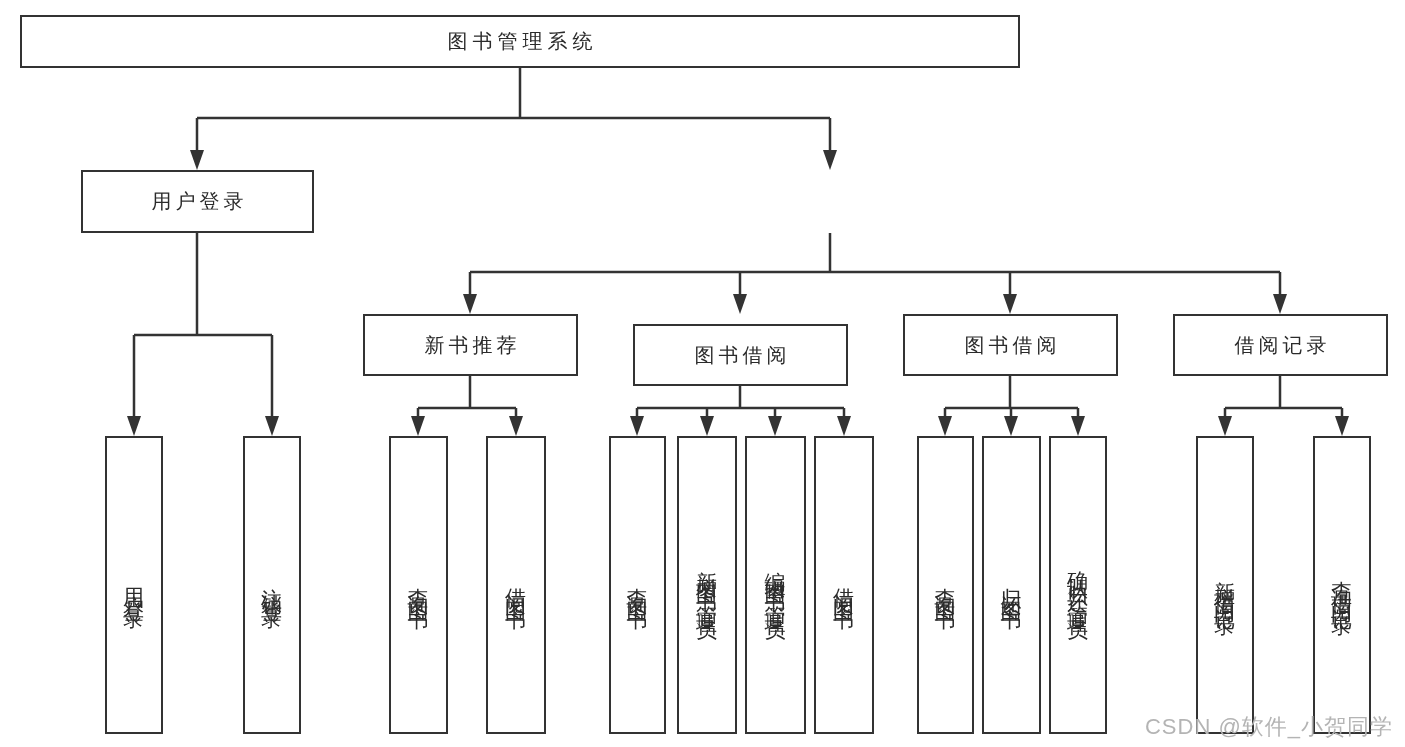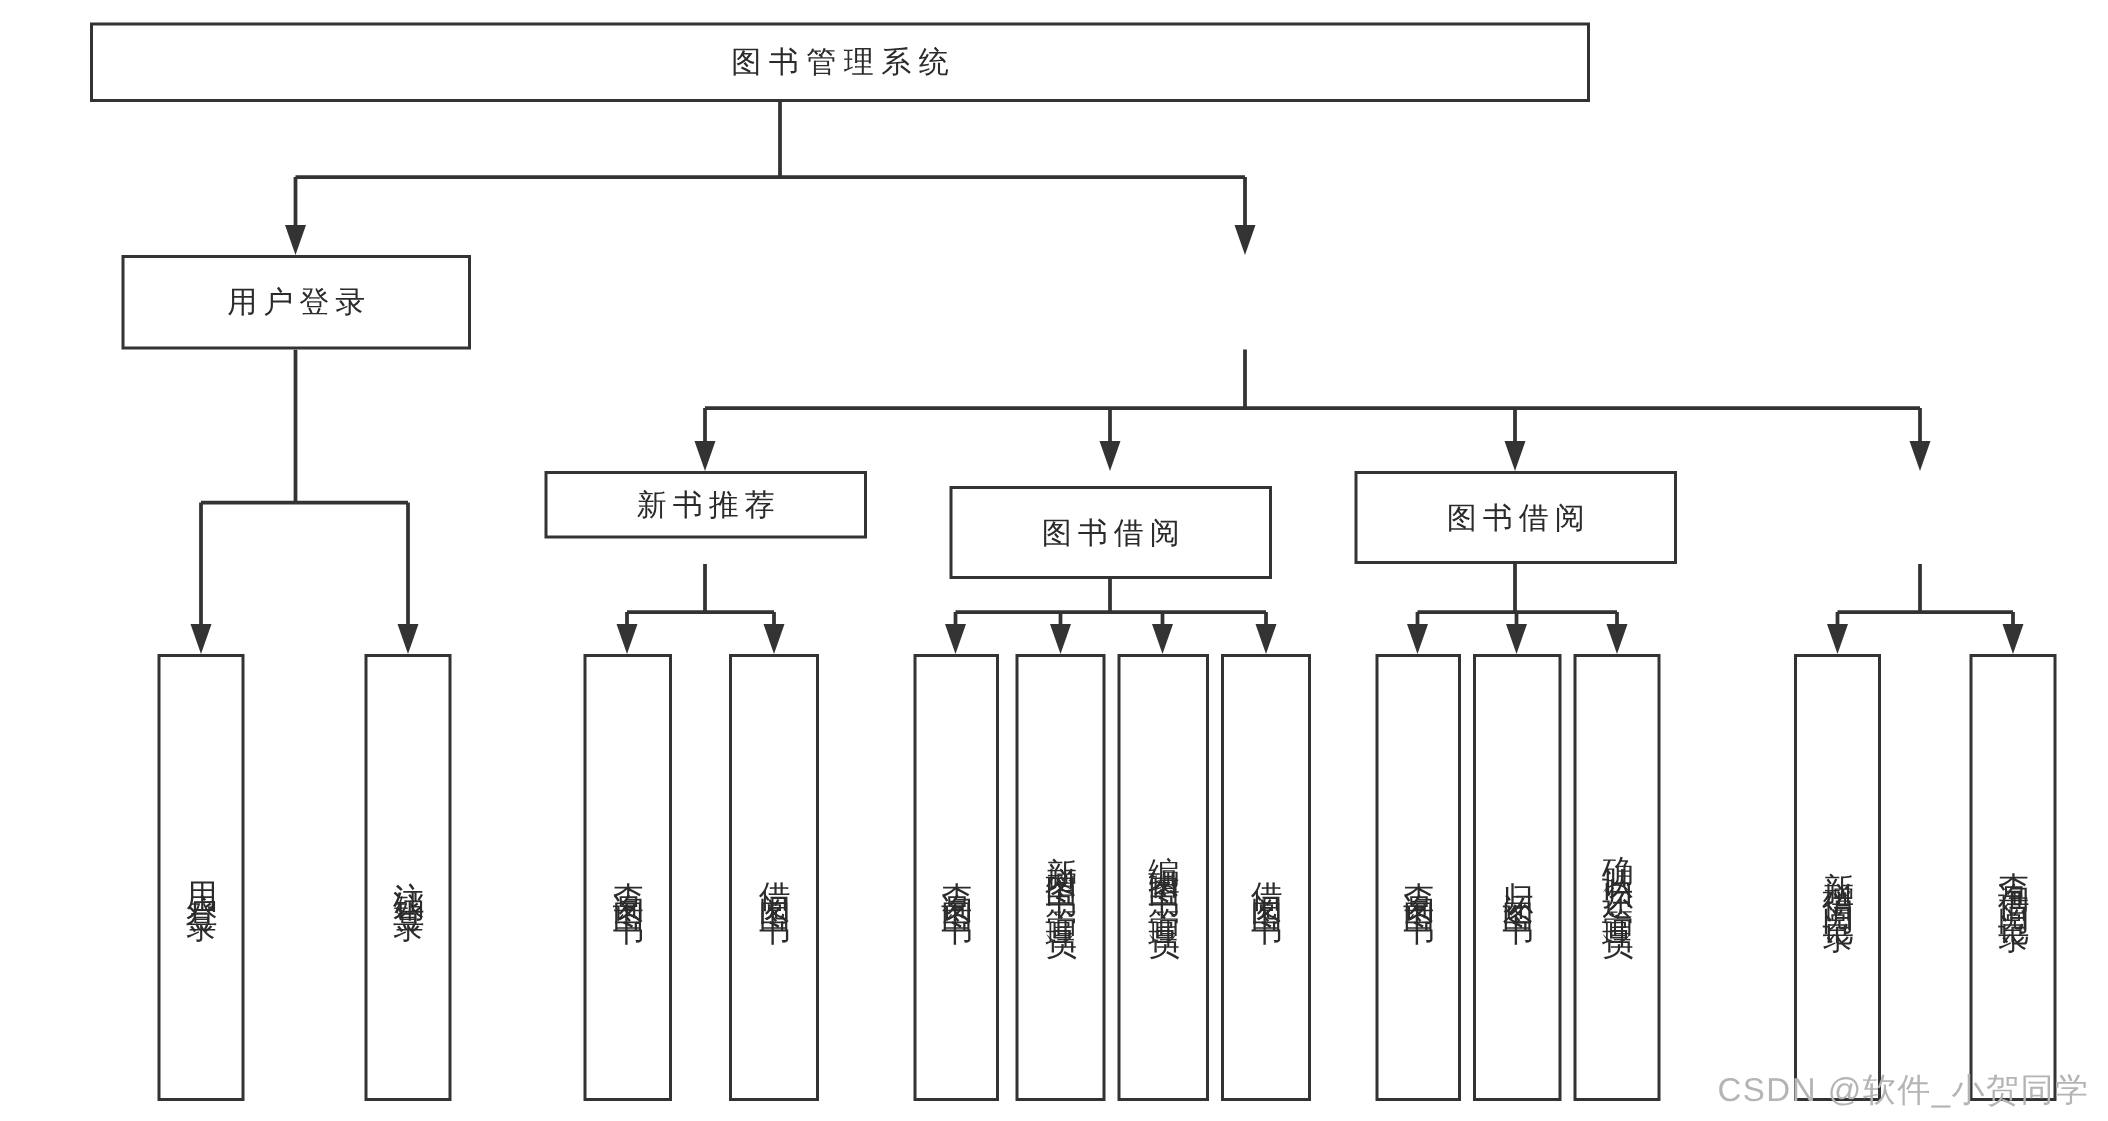--- a/index.html
+++ b/index.html
@@ -23,41 +23,41 @@
   .box{
     position:absolute;
     box-sizing:border-box;
     border:2.5px solid var(--box-border);
     background:var(--background);
     color:var(--text);
     display:flex;align-items:center;justify-content:center;
     z-index:2;
   }
   .box.h{font-size:20px;letter-spacing:4px;text-indent:4px;white-space:nowrap;}
-  .box.title{font-size:20px;letter-spacing:5px;text-indent:5px;margin-left:40px;}
+  .box.title{font-size:20px;letter-spacing:5px;text-indent:5px;}
   .box.v{
     writing-mode:vertical-rl;
     font-size:21px;
     letter-spacing:7px;
     line-height:1;
   }
   .watermark{
     position:absolute;
     right:12px;bottom:5px;
     z-index:3;
     color:var(--watermark);
     font-size:22px;
     letter-spacing:1px;
     white-space:nowrap;
   }
   
   #n-root {left:20px; top:15px; width:1000px;height:53px;}
   #n-login{left:81px; top:170px;width:233px; height:63px;}
   #n-mgmt {left:712px;top:170px;width:235px; height:63px;}
-  #n-rec  {left:363px;top:314px;width:215px; height:45px;}
+  #n-rec  {left:363px;top:314px;width:215px; height:62px;}
   #n-bor  {left:633px;top:324px;width:215px; height:62px;}
   #n-cur  {left:903px;top:314px;width:215px; height:62px;}
   #n-his  {left:1173px;top:314px;width:215px;height:62px;}
   .leaf   {top:436px;height:298px;width:58px;}
   #l-login1{left:105px;}  #l-login2{left:243px;}
   #l-rec1 {left:389px;width:59px;} #l-rec2{left:486px;width:60px;}
   #l-bor1 {left:609px;width:57px;} #l-bor2{left:677px;width:60px;}
   #l-bor3 {left:745px;width:61px;} #l-bor4{left:814px;width:60px;}
   #l-cur1 {left:917px;width:57px;} #l-cur2{left:982px;width:59px;}
   #l-cur3 {left:1049px;}
@@ -104,20 +104,21 @@
     <polygon class="ah" points="1335,416 1349,416 1342,436"></polygon>
   </svg>
 
   <div id="n-root" class="box h title">图书管理系统</div>
 
   <div id="n-login" class="box h">用户登录</div>
 
   <div id="n-rec" class="box h">新书推荐</div>
   <div id="n-bor" class="box h">图书借阅</div>
   <div id="n-cur" class="box h">图书借阅</div>
+  <div id="n-his" class="box h">借阅记录</div>
 
   <div id="l-login1" class="box v leaf">用户登录</div>
   <div id="l-login2" class="box v leaf">注销登录</div>
 
   <div id="l-rec1" class="box v leaf">查询图书</div>
   <div id="l-rec2" class="box v leaf">借阅图书</div>
 
   <div id="l-bor1" class="box v leaf">查询图书</div>
   <div id="l-bor2" class="box v leaf">新增图书（管理员）</div>
   <div id="l-bor3" class="box v leaf">编辑图书（管理员）</div>

